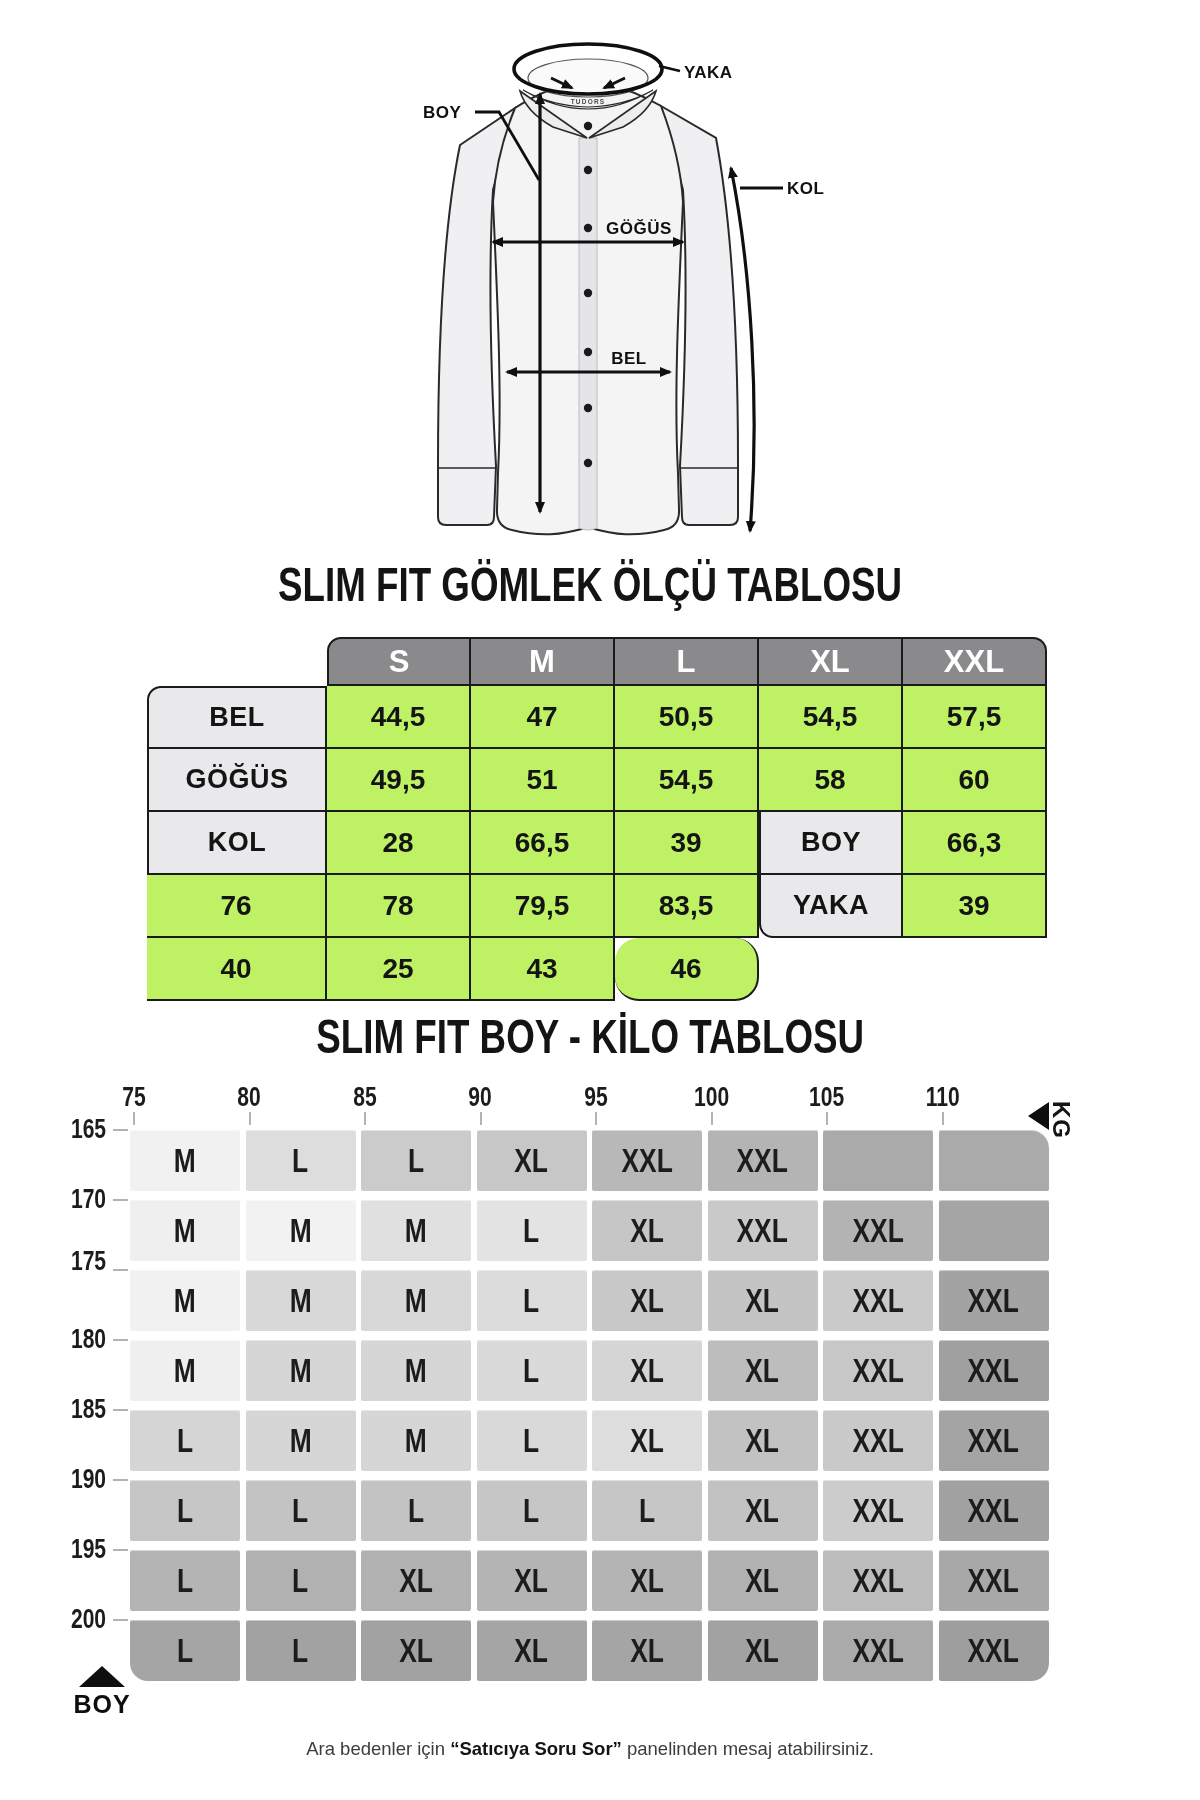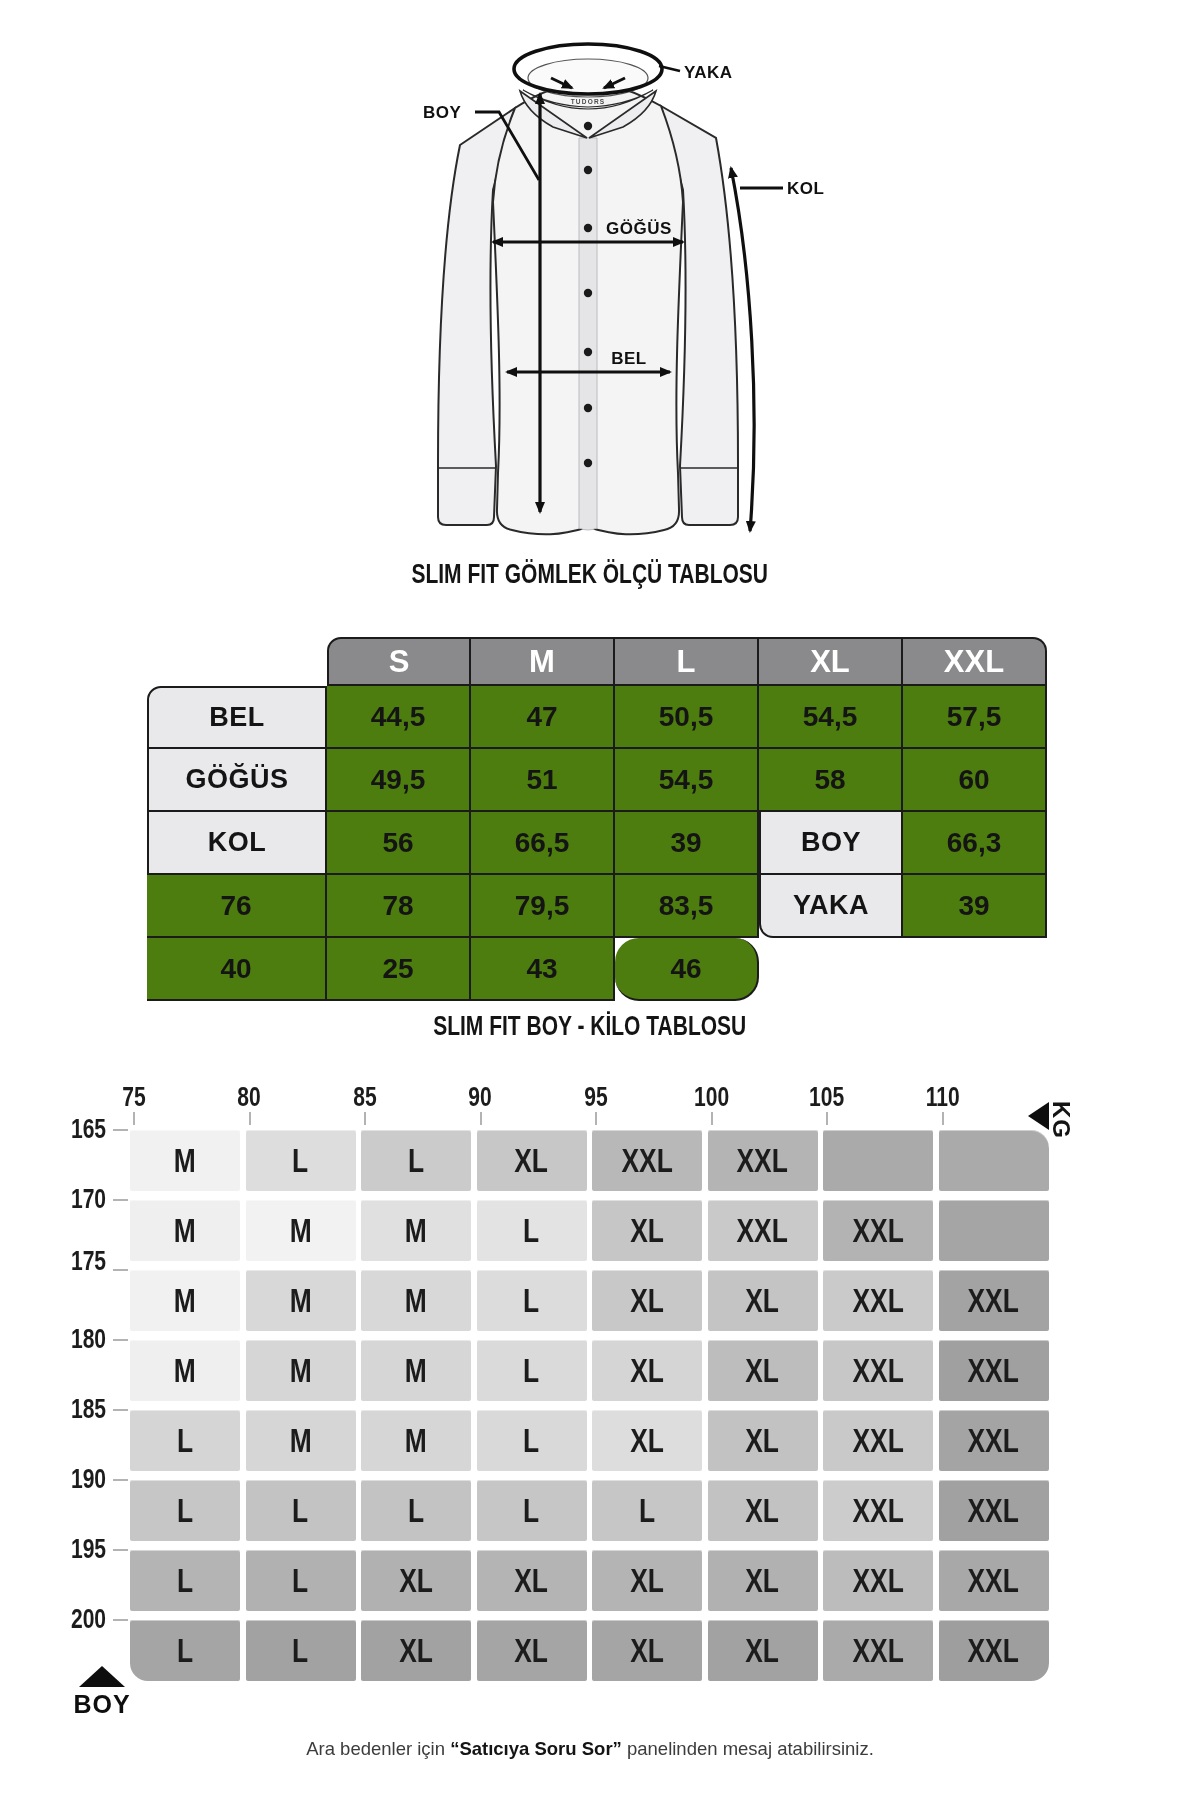--- a/index.html
+++ b/index.html
@@ -1,37 +1,37 @@
 <!DOCTYPE html>
 <html><head>
 <meta charset="utf-8">
 <style>
   html,body{margin:0;padding:0;background:#fff;}
   .page{position:relative;width:1200px;height:1800px;background:#fff;overflow:hidden;
         font-family:"Liberation Sans",sans-serif;color:#141414;}
   .cnd{display:inline-block;transform:scaleX(.75);transform-origin:center;white-space:nowrap;}
   .title{position:absolute;left:0;width:1180px;text-align:center;font-weight:700;
-         font-size:28px;letter-spacing:0;color:#141414;line-height:1;}
+         font-size:49px;letter-spacing:0;color:#141414;line-height:1;}
   
   .shirt{position:absolute;left:393px;top:18px;width:445px;height:545px;overflow:visible;}
   .shirt text{font-family:"Liberation Sans",sans-serif;}
   
   .t1{position:absolute;left:147px;top:637px;display:grid;
       grid-template-columns:180px 144px 144px 144px 144px 144px;
       grid-template-rows:49px 63px 63px 63px 63px 63px;}
   .t1 > div{display:flex;align-items:center;justify-content:center;box-sizing:border-box;}
   .hd{background:#8a8a8d;color:#fff;font-weight:700;font-size:31px;
       border-top:2px solid #1b1b1b;border-right:2px solid #1b1b1b;border-bottom:2px solid #1b1b1b;}
   .hd.first{border-left:2px solid #1b1b1b;border-top-left-radius:14px;}
   .hd.last{border-top-right-radius:14px;}
   .lb{background:#e9e9eb;color:#141414;font-weight:700;font-size:27px;letter-spacing:.5px;
       border-left:2px solid #1b1b1b;border-right:2px solid #1b1b1b;border-bottom:2px solid #1b1b1b;}
   .lb.first{border-top:2px solid #1b1b1b;border-top-left-radius:14px;}
   .lb.last{border-bottom-left-radius:14px;}
-  .vl{background:#4d7c0f;font-weight:700;font-size:28px;
+  .vl{background:#bef264;font-weight:700;font-size:28px;
       border-right:2px solid #1b1b1b;border-bottom:2px solid #1b1b1b;}
   .vl.br{border-bottom-right-radius:14px;border-radius:24px;}
   
   .mgrid{position:absolute;left:130px;top:1130px;display:grid;
          grid-template-columns:repeat(8,110px);column-gap:5.5px;
          grid-auto-rows:61px;row-gap:9px;}
   .mcell{display:flex;align-items:center;justify-content:center;font-weight:700;font-size:33px;
          color:#1c1c1c;border-radius:2px;box-shadow:inset 0 1px 0 rgba(255,255,255,.45);}
   .mcell.rtr{border-top-right-radius:18px;}
   .mcell.rbl{border-bottom-left-radius:18px;}
@@ -168,21 +168,21 @@
         <span>58</span>
       </div>
     <div class="vl">
         <span>60</span>
       </div>
 
     <div class="lb">
         <span>KOL</span>
       </div>
     <div class="vl">
-        <span>56</span>
+        <span>28</span>
       </div>
     <div class="vl">
         <span>66,5</span>
       </div>
     <div class="vl">
         <span>39</span>
       </div>
 
     <div class="lb">
         <span>BOY</span>

